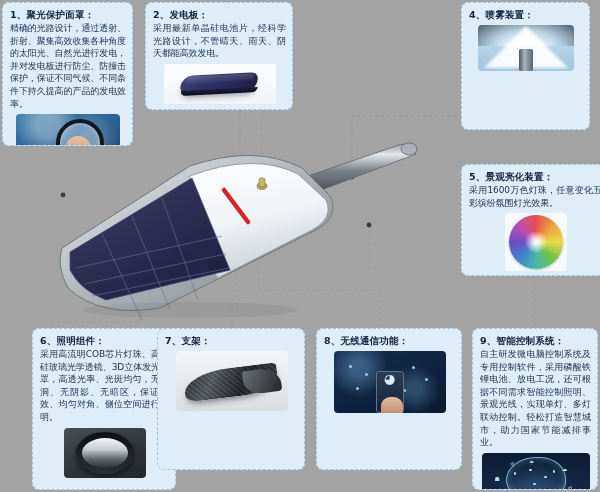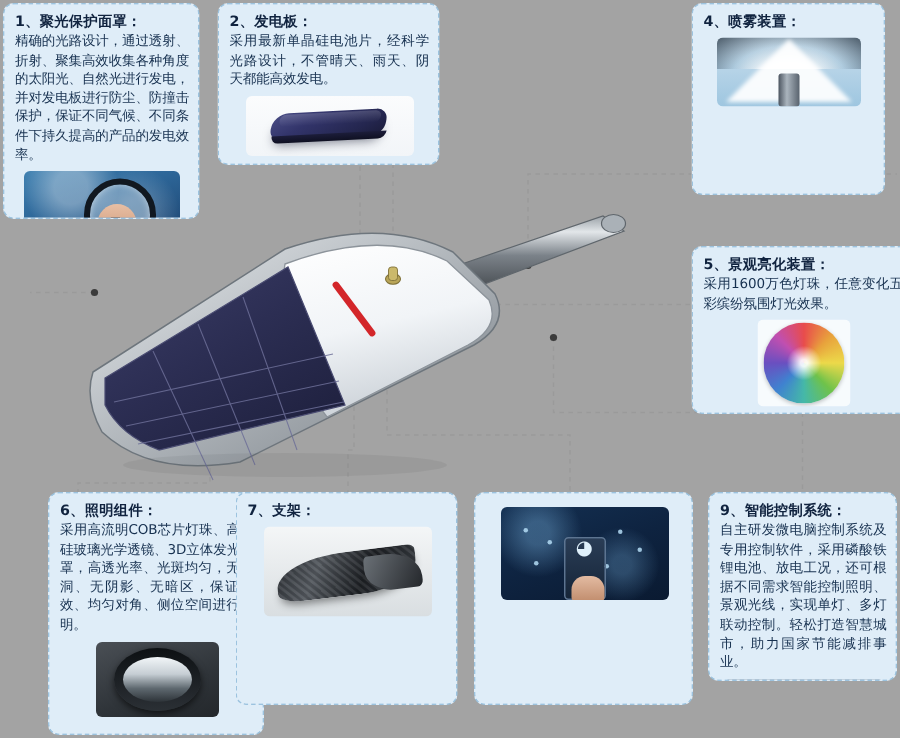--- a/index.html
+++ b/index.html
@@ -72,21 +72,21 @@
 
   
   #panel-1 { left: 2px;   top: 2px;   width: 131px; height: 144px; }
   #panel-2 { left: 145px; top: 2px;   width: 148px; height: 108px; }
   #panel-3 { left: 303px; top: 2px;   width: 148px; height: 128px; }
   #panel-4 { left: 461px; top: 2px;   width: 129px; height: 128px; }
   #panel-5 { left: 461px; top: 164px; width: 148px; height: 112px; }
   #panel-6 { left: 2px;   top: 328px; width: 144px; height: 162px; margin-left: 30px; }
   #panel-7 { left: 157px; top: 328px; width: 148px; height: 142px; }
   #panel-8 { left: 316px; top: 328px; width: 146px; height: 142px; }
-  #panel-9 { left: 472px; top: 328px; width: 126px; height: 126px; }
+  #panel-9 { left: 472px; top: 328px; width: 126px; height: 162px; }
 
   
   .ph { width: 100%; height: 100%; position: absolute; left: 0; top: 0; }
 
   
   .art-mag {
     background:
       radial-gradient(circle at 30% 25%, rgba(255,255,255,.35) 0 14%, rgba(255,255,255,0) 40%),
       radial-gradient(circle at 72% 60%, rgba(255,255,255,.22) 0 10%, rgba(255,255,255,0) 36%),
       linear-gradient(160deg, #3d7fb0 0%, #2d6698 45%, #1d4470 100%);
@@ -472,20 +472,21 @@
   <div class="panel" id="panel-7">
     <div class="panel-title">7、支架：</div>
     <div class="panel-photo" style="width:112px;height:60px;">
       <div class="ph art-brack"></div>
       <div class="brack-wing"></div>
       <div class="brack-tip"></div>
     </div>
   </div>
 
   <div class="panel" id="panel-8">
+    <div class="panel-title">8、无线通信功能：</div>
     <div class="panel-photo" style="width:112px;height:62px;">
       <div class="ph art-wifi"></div>
       <div class="wifi-dot" style="left:14%;top:22%"></div>
       <div class="wifi-dot" style="left:28%;top:36%"></div>
       <div class="wifi-dot" style="left:70%;top:24%"></div>
       <div class="wifi-dot" style="left:82%;top:44%"></div>
       <div class="wifi-dot" style="left:20%;top:58%"></div>
       <div class="wifi-dot" style="left:62%;top:62%"></div>
       <div class="wifi-tablet"></div>
       <div class="wifi-glyph">◕</div>

